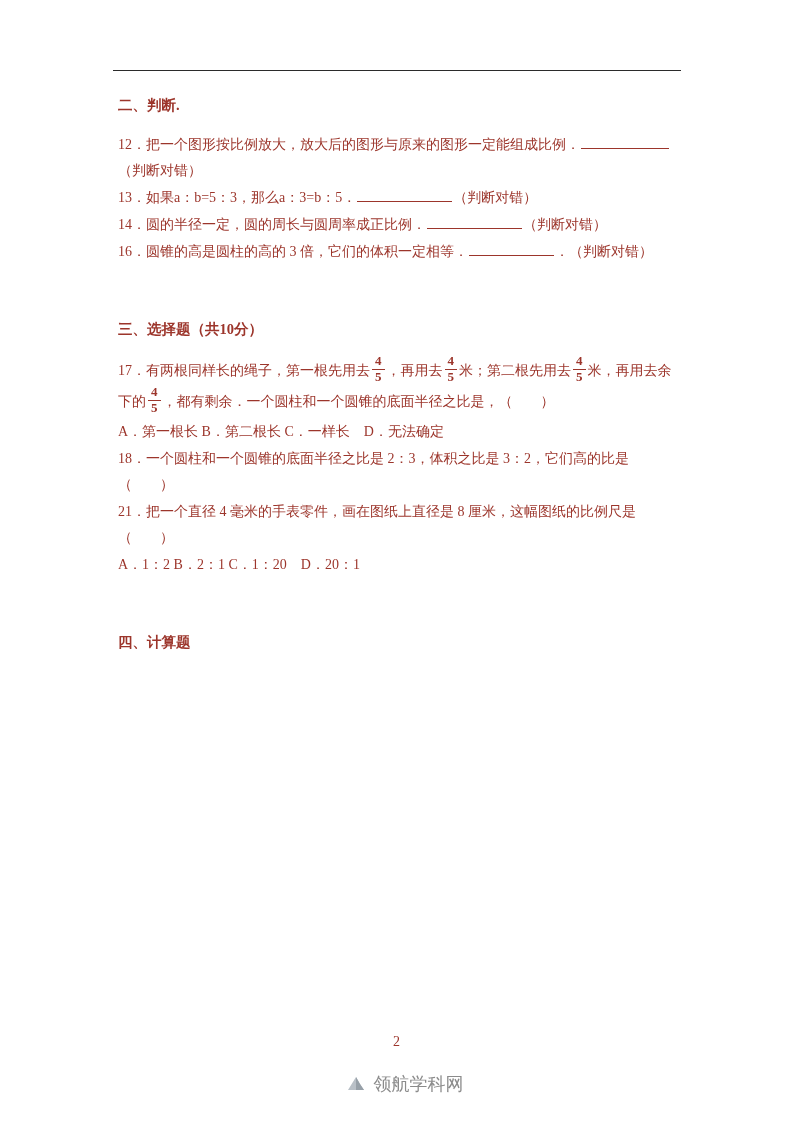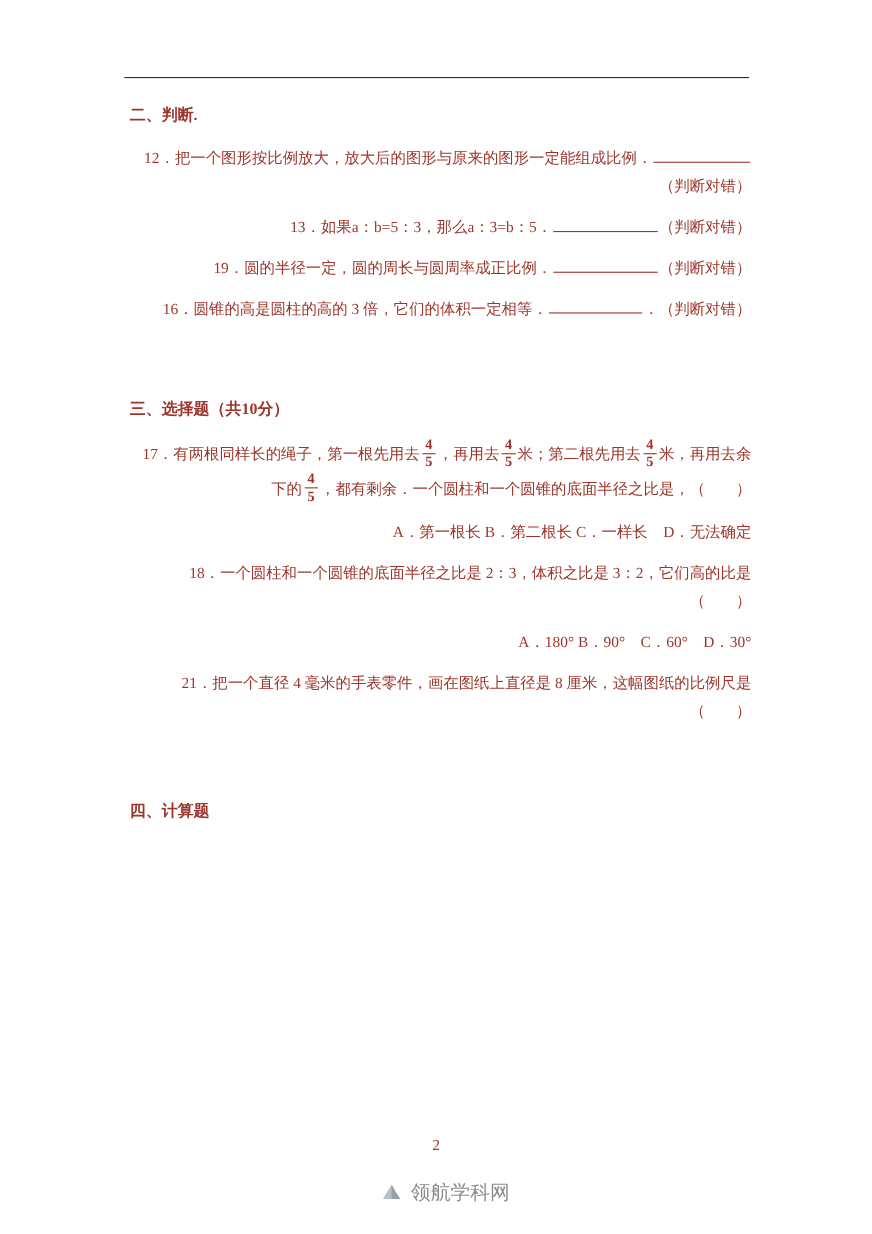--- a/index.html
+++ b/index.html
@@ -26,22 +26,22 @@
     top: 88px; left: 118px; width: 565px;
     font-size: 14px;
     line-height: 26px;
     font-family: Liberation Serif, serif;
   }
   .heading {
     font-weight: bold;
     margin: 4px 0 14px 0;
     font-size: 14.5px;
   }
-  .content > .heading:not(:first-child) { margin-top: 64px; }
-  .question, .options { margin: 11px 0; text-align: right; }
+  .content > .heading:not(:first-child) { margin-top: 51px; }
+  .question, .options { margin: 1px 0; }
   .blank {
     display: inline-block;
     height: 0.95em;
     border-bottom: 1px solid currentColor;
     margin: 0 1px;
     vertical-align: baseline;
   }
   .frac {
     display: inline-flex;
     flex-direction: column;
@@ -79,40 +79,40 @@
 <body>
 
 <div class="page" style="color: rgb(156, 53, 43);">
 
   <div class="header-rule"></div>
 
   <div class="content">
       <div class="heading"><span>二、判断.</span></div>
       <div class="question"><span>12．把一个图形按比例放大，放大后的图形与原来的图形一定能组成比例．</span><span class="blank" style="width: 88px;"></span><span>（判断对错）</span></div>
       <div class="question"><span>13．如果a：b=5：3，那么a：3=b：5．</span><span class="blank" style="width: 95px;"></span><span>（判断对错）</span></div>
-      <div class="question"><span>19．圆的半径一定，圆的周长与圆周率成正比例．</span><span class="blank" style="width: 95px;"></span><span>（判断对错）</span></div>
+      <div class="question"><span>14．圆的半径一定，圆的周长与圆周率成正比例．</span><span class="blank" style="width: 95px;"></span><span>（判断对错）</span></div>
       <div class="question"><span>16．圆锥的高是圆柱的高的 3 倍，它们的体积一定相等．</span><span class="blank" style="width: 85px;"></span><span>．（判断对错）</span></div>
       <div class="heading"><span>三、选择题（共10分）</span></div>
       <div class="question"><span>17．有两根同样长的绳子，第一根先用去</span><span class="frac">
           <span class="num">4</span>
           <span class="den">5</span>
         </span><span>，再用去</span><span class="frac">
           <span class="num">4</span>
           <span class="den">5</span>
         </span><span>米；第二根先用去</span><span class="frac">
           <span class="num">4</span>
           <span class="den">5</span>
         </span><span>米，再用去余下的</span><span class="frac">
           <span class="num">4</span>
           <span class="den">5</span>
         </span><span>，都有剩余．一个圆柱和一个圆锥的底面半径之比是，（　　）</span></div>
       <div class="options"><span>A．第一根长 B．第二根长 C．一样长　D．无法确定</span></div>
       <div class="question"><span>18．一个圆柱和一个圆锥的底面半径之比是 2：3，体积之比是 3：2，它们高的比是（　　）</span></div>
-      <div class="options"><span>A．180° B．90°　C．60°　D．30°</span></div>
       <div class="question"><span>21．把一个直径 4 毫米的手表零件，画在图纸上直径是 8 厘米，这幅图纸的比例尺是（　　）</span></div>
+      <div class="options"><span>A．1：2 B．2：1 C．1：20　D．20：1</span></div>
       <div class="heading"><span>四、计算题</span></div>
     </div>
 
   <div class="page-num">2</div>
 
   <div class="footer">
     <span class="logo">
       <svg width="20" height="20" viewBox="0 0 20 20" aria-hidden="true">
         <path d="M2 16 L10 3 L14 10 L18 16 Z" fill="#b9c0c7"></path>
         <path d="M10 3 L14 10 L18 16 L10 16 Z" fill="#97a0a8"></path>

